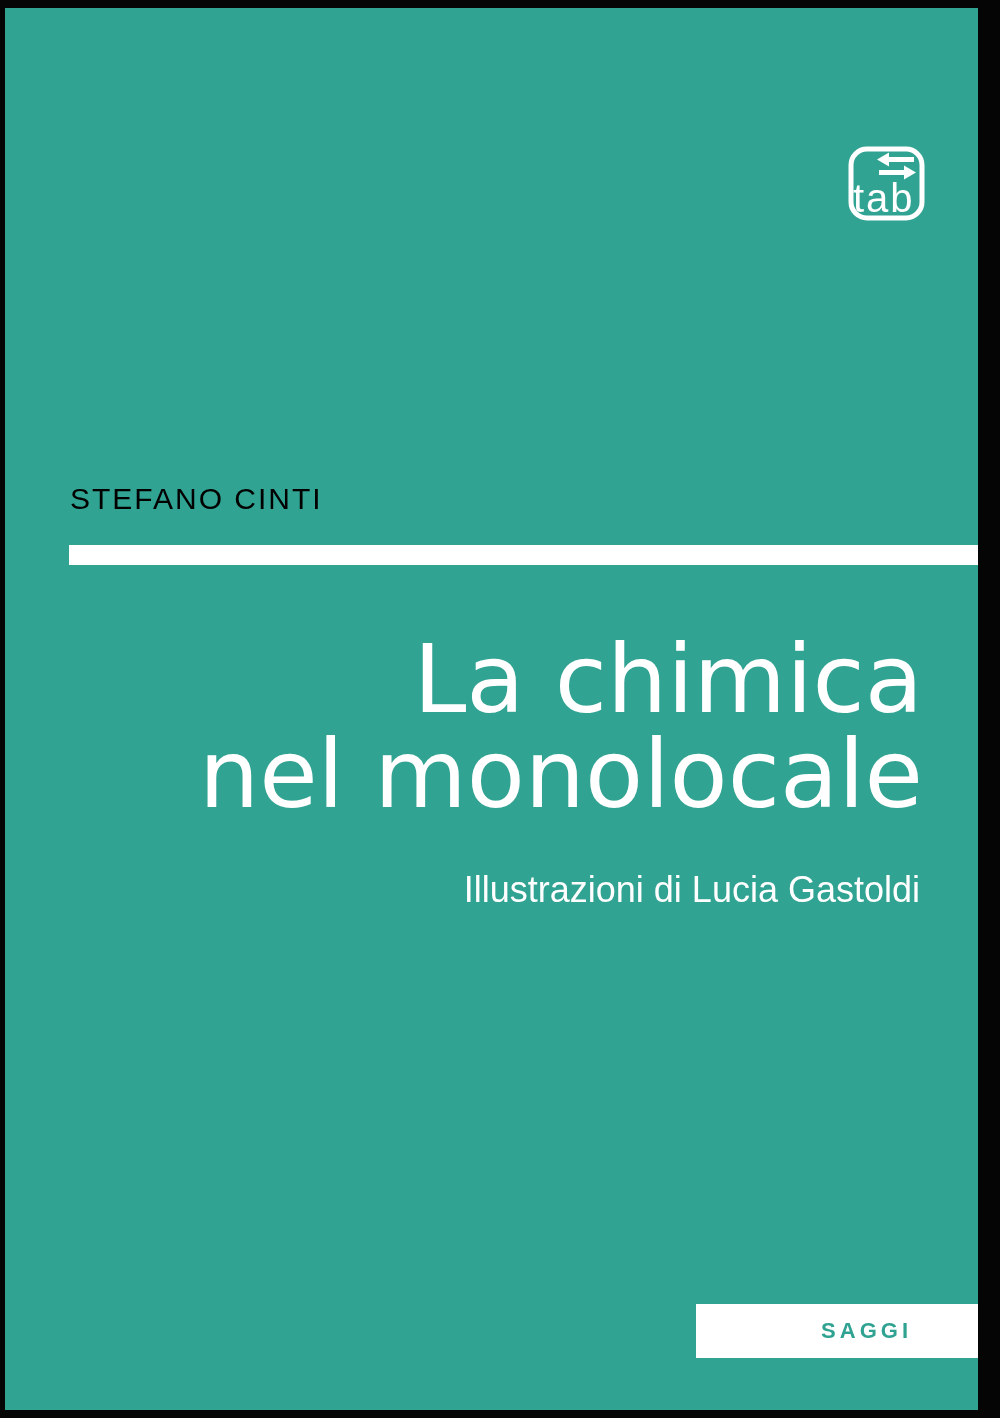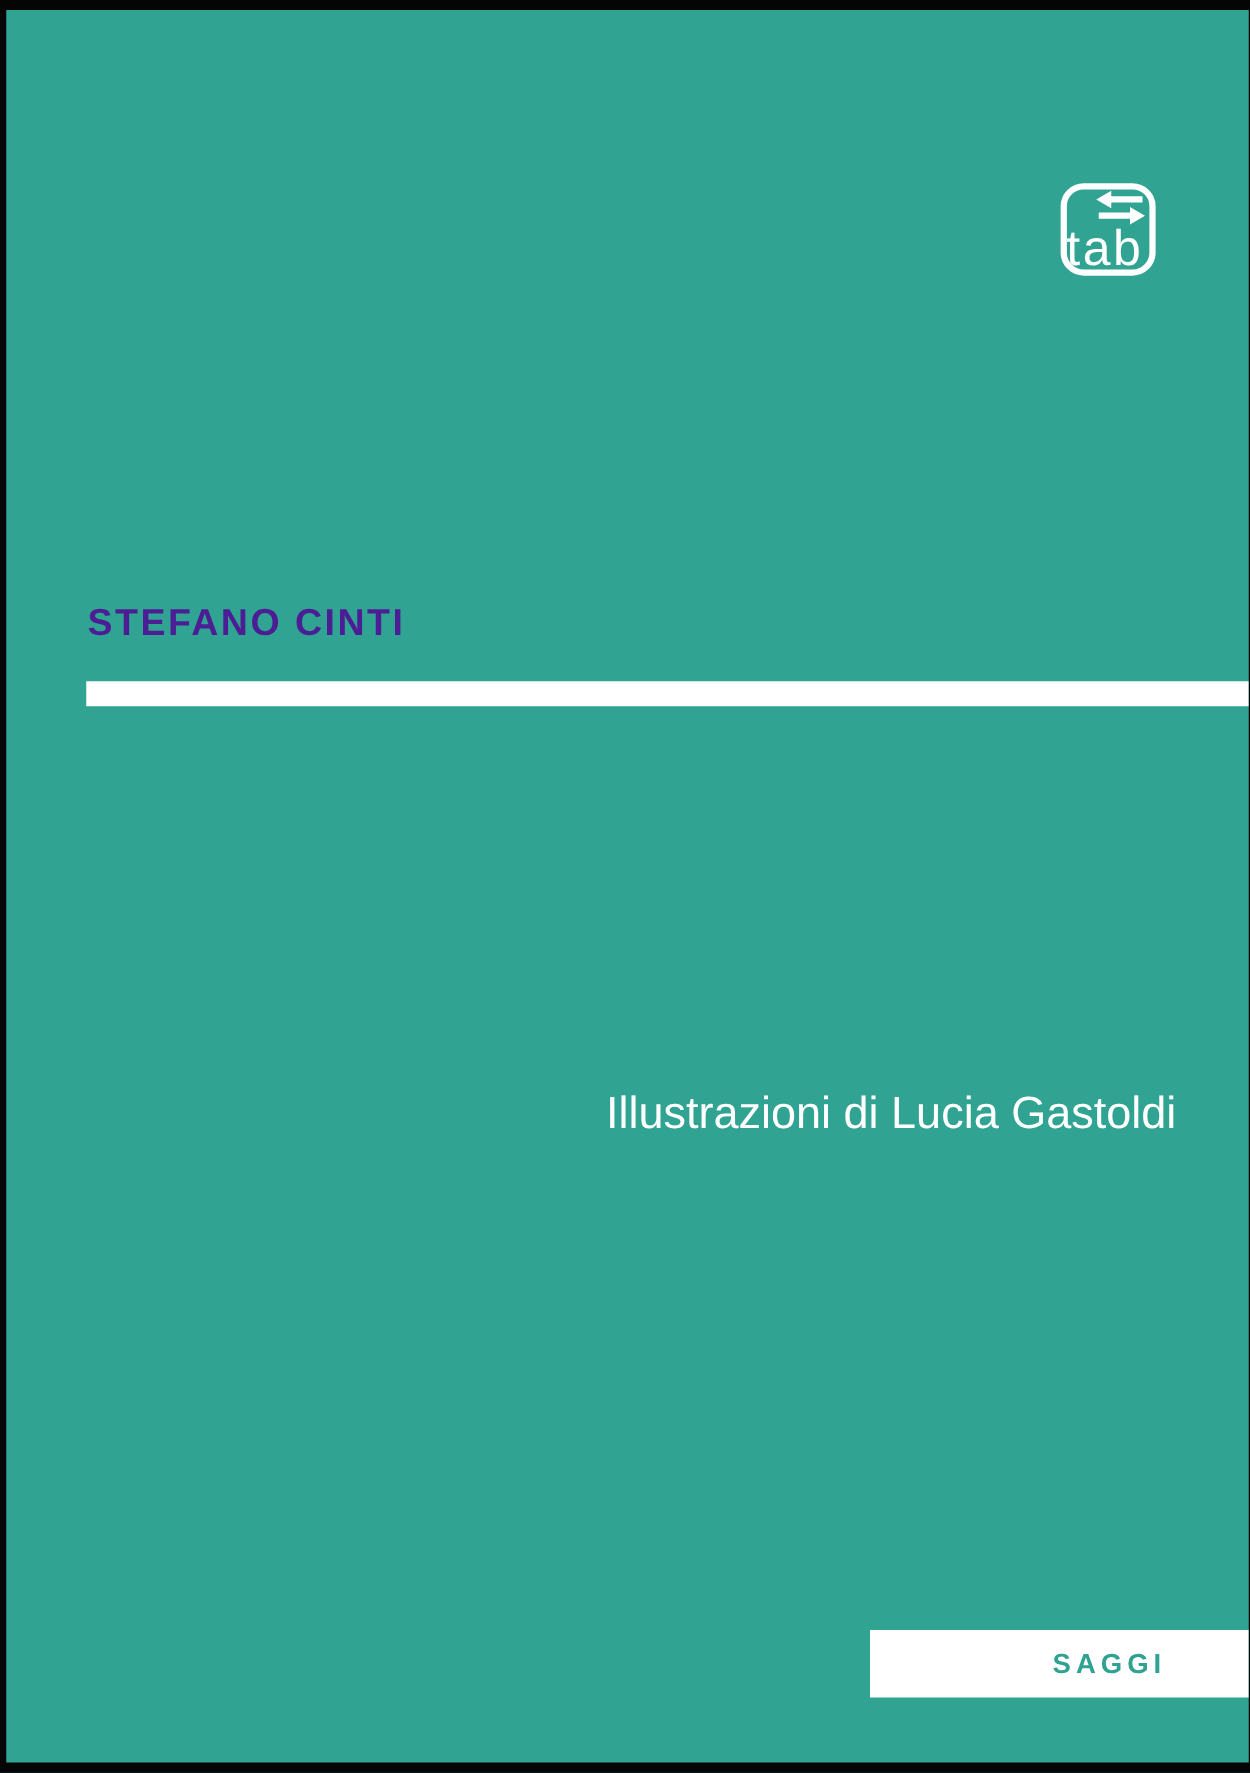--- a/index.html
+++ b/index.html
@@ -10,21 +10,21 @@
   body {
     width: 1000px;
     height: 1418px;
     position: relative;
     font-family: "Liberation Sans", sans-serif;
     overflow: hidden;
   }
   .frame {
     position: absolute;
     inset: 0;
-    padding: 8px 1px 8px 5px;
+    padding: 8px 22px 8px 5px;
     box-sizing: border-box;
     background: #050505;
   }
   .cover {
     position: relative;
     width: 100%;
     height: 100%;
     background: #31a392;
     overflow: hidden;
   }
@@ -33,23 +33,23 @@
     left: 843px;
     top: 138px;
     width: 77px;
     height: 75px;
   }
   .logo svg { display: block; }
   .author {
     position: absolute;
     left: 65px;
     top: 474px;
-    color: #4c1d95;
+    color: #000000;
     font-size: 30px;
-    font-weight: bold;
+    font-weight: normal;
     letter-spacing: 2px;
     white-space: nowrap;
   }
   .rule {
     position: absolute;
     left: 64px;
     right: 0;
     top: 537px;
     height: 20px;
     background: #ffffff;
@@ -113,20 +113,24 @@
           <polygon points="68,26.5 56,19.5 56,33.5" fill="#ffffff"></polygon>
         </g>
         <text x="5" y="66" font-size="40" letter-spacing="2" fill="#ffffff" font-family="Liberation Sans, sans-serif">tab</text>
       </svg>
     </div>
 
     <div class="author">STEFANO CINTI</div>
 
     <div class="rule"></div>
 
+    <div class="title">
+      <div>La chimica</div>
+      <div>nel monolocale</div>
+    </div>
 
     <div class="subtitle">Illustrazioni di Lucia Gastoldi</div>
 
     <div class="series-bar">
       <span class="series-label">SAGGI</span>
     </div>
 
   </div>
 </div>
 

